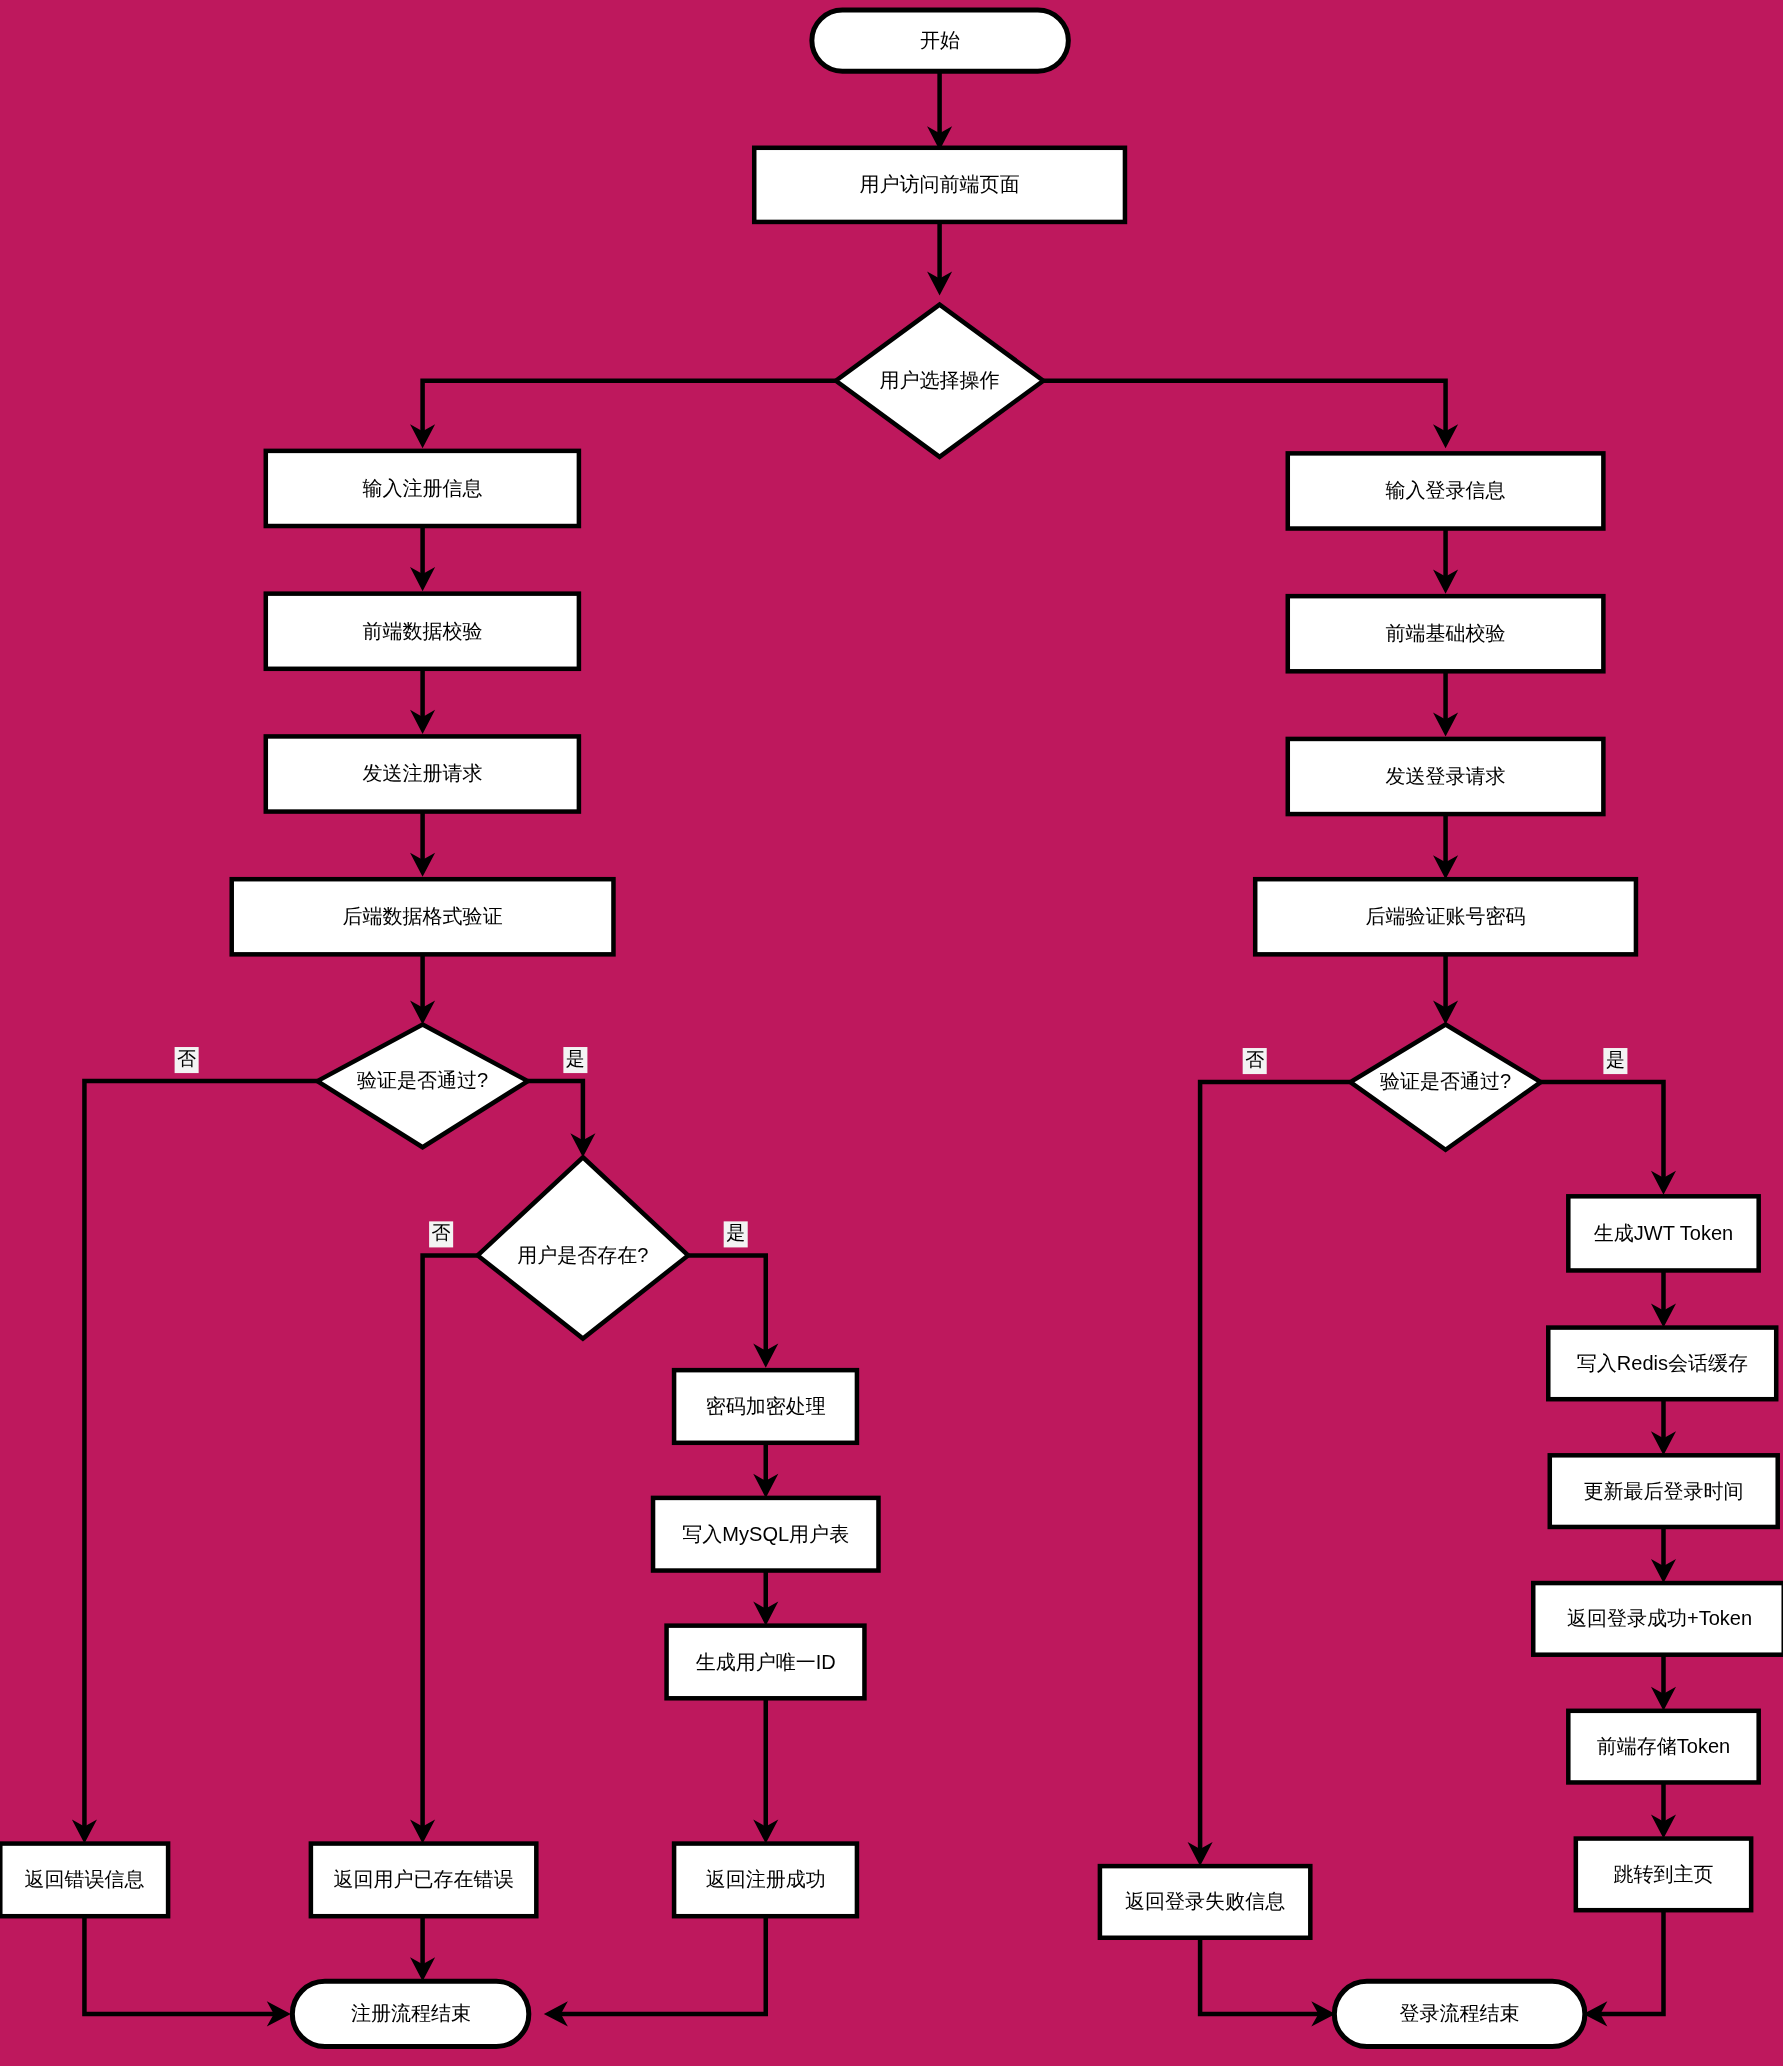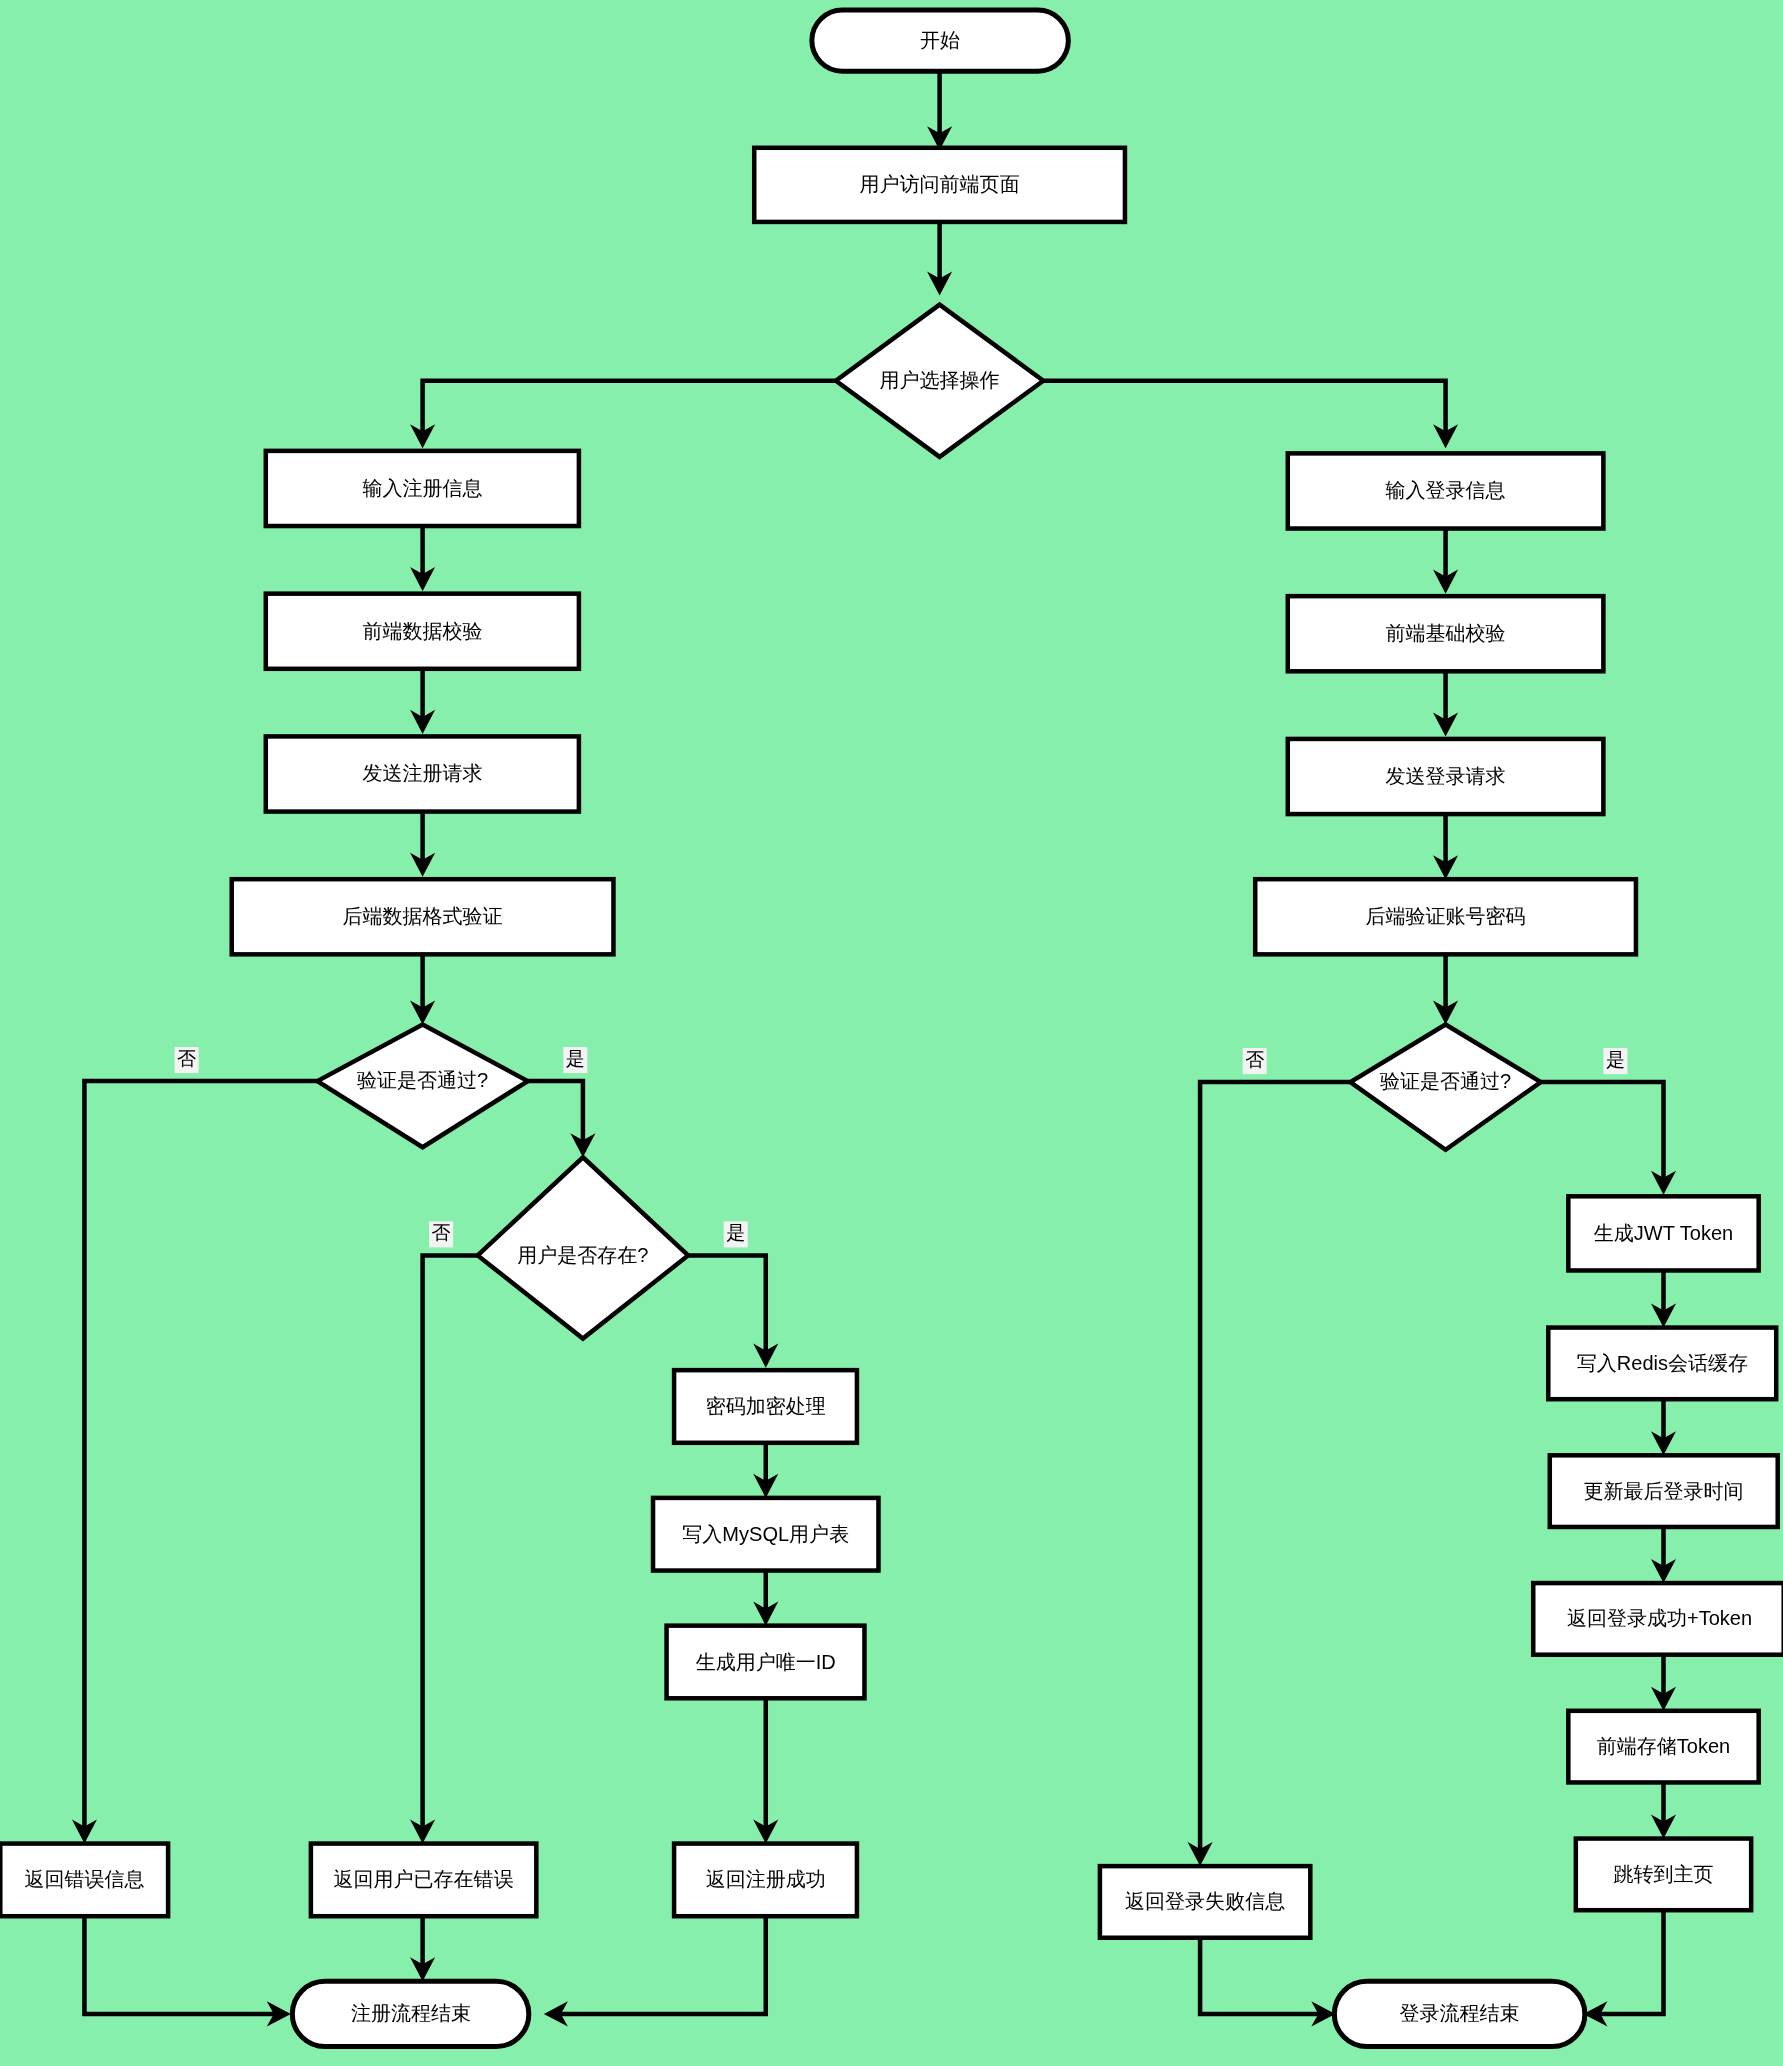--- a/index.html
+++ b/index.html
@@ -11,21 +11,21 @@
   body {
     width: 1784px;
     height: 2066px;
     font-family: "Liberation Sans", "DejaVu Sans", sans-serif;
     overflow: hidden;
   }
   #flowchart-root {
     position: relative;
     width: 1784px;
     height: 2066px;
-    background: #86efac;
+    background: #be185d;
   }
   svg.fc {
     position: absolute;
     top: 0;
     left: 0;
     width: 1784px;
     height: 2066px;
     display: block;
   }
   .node-shape {

